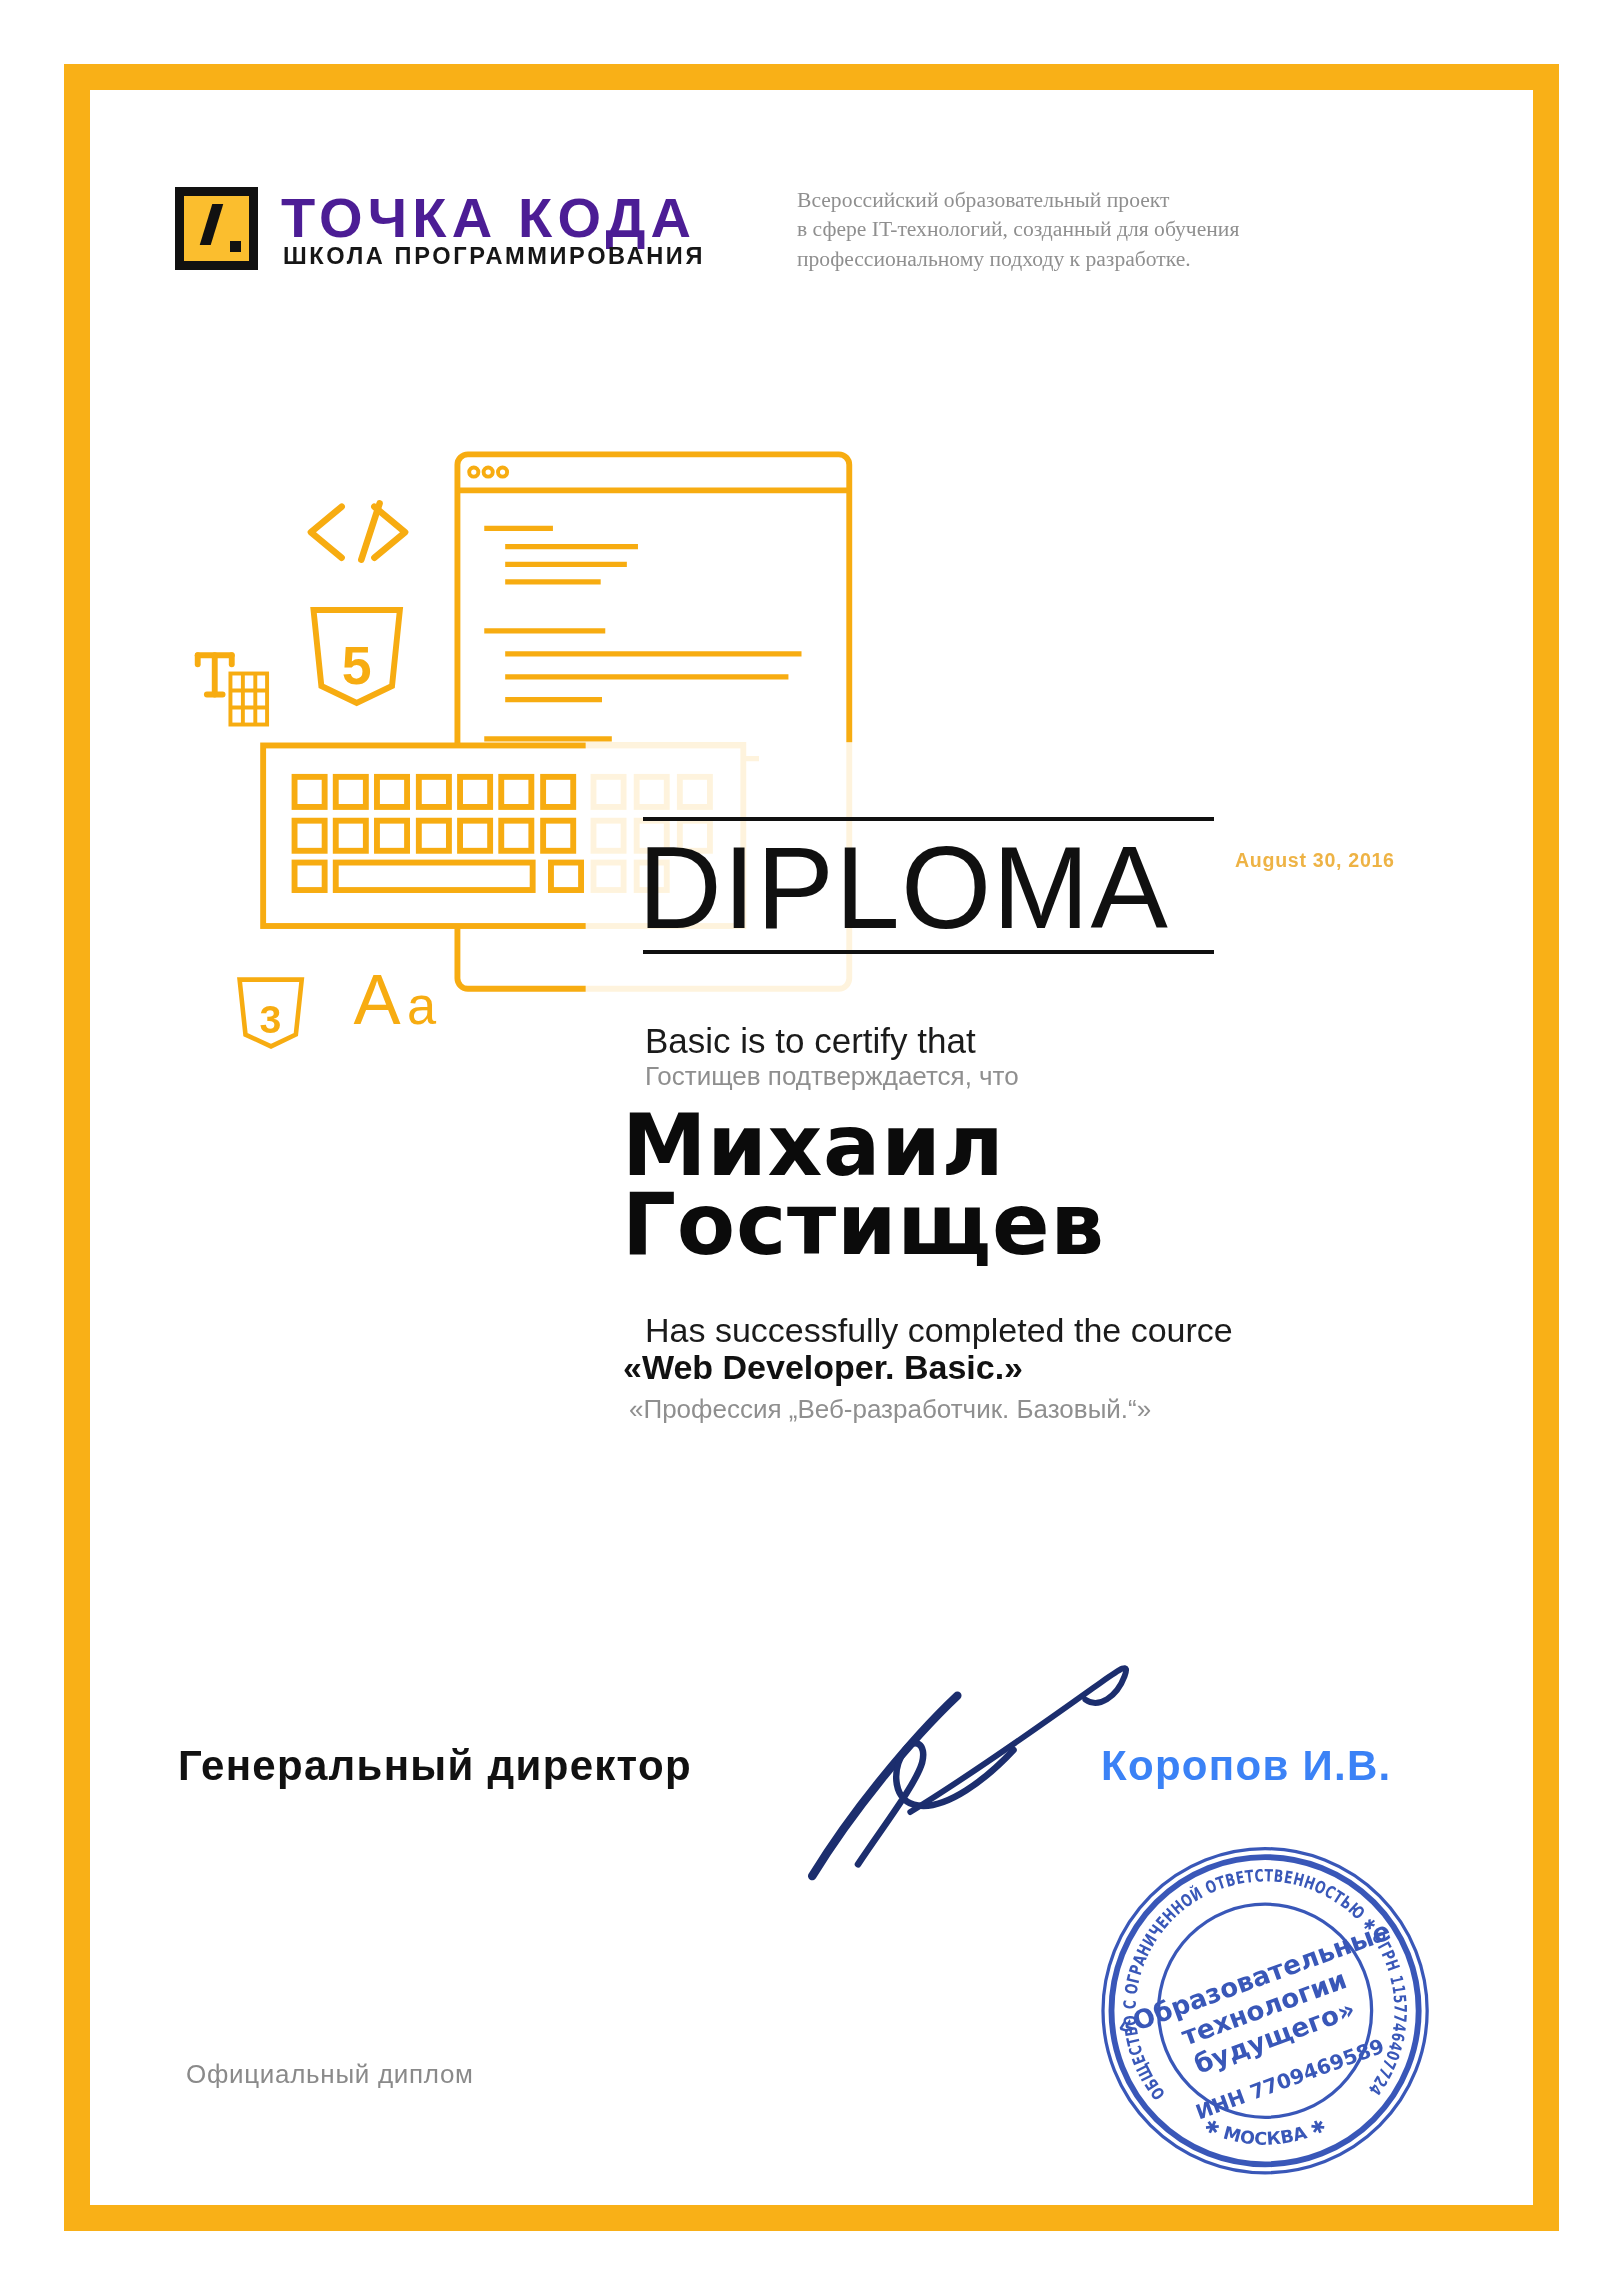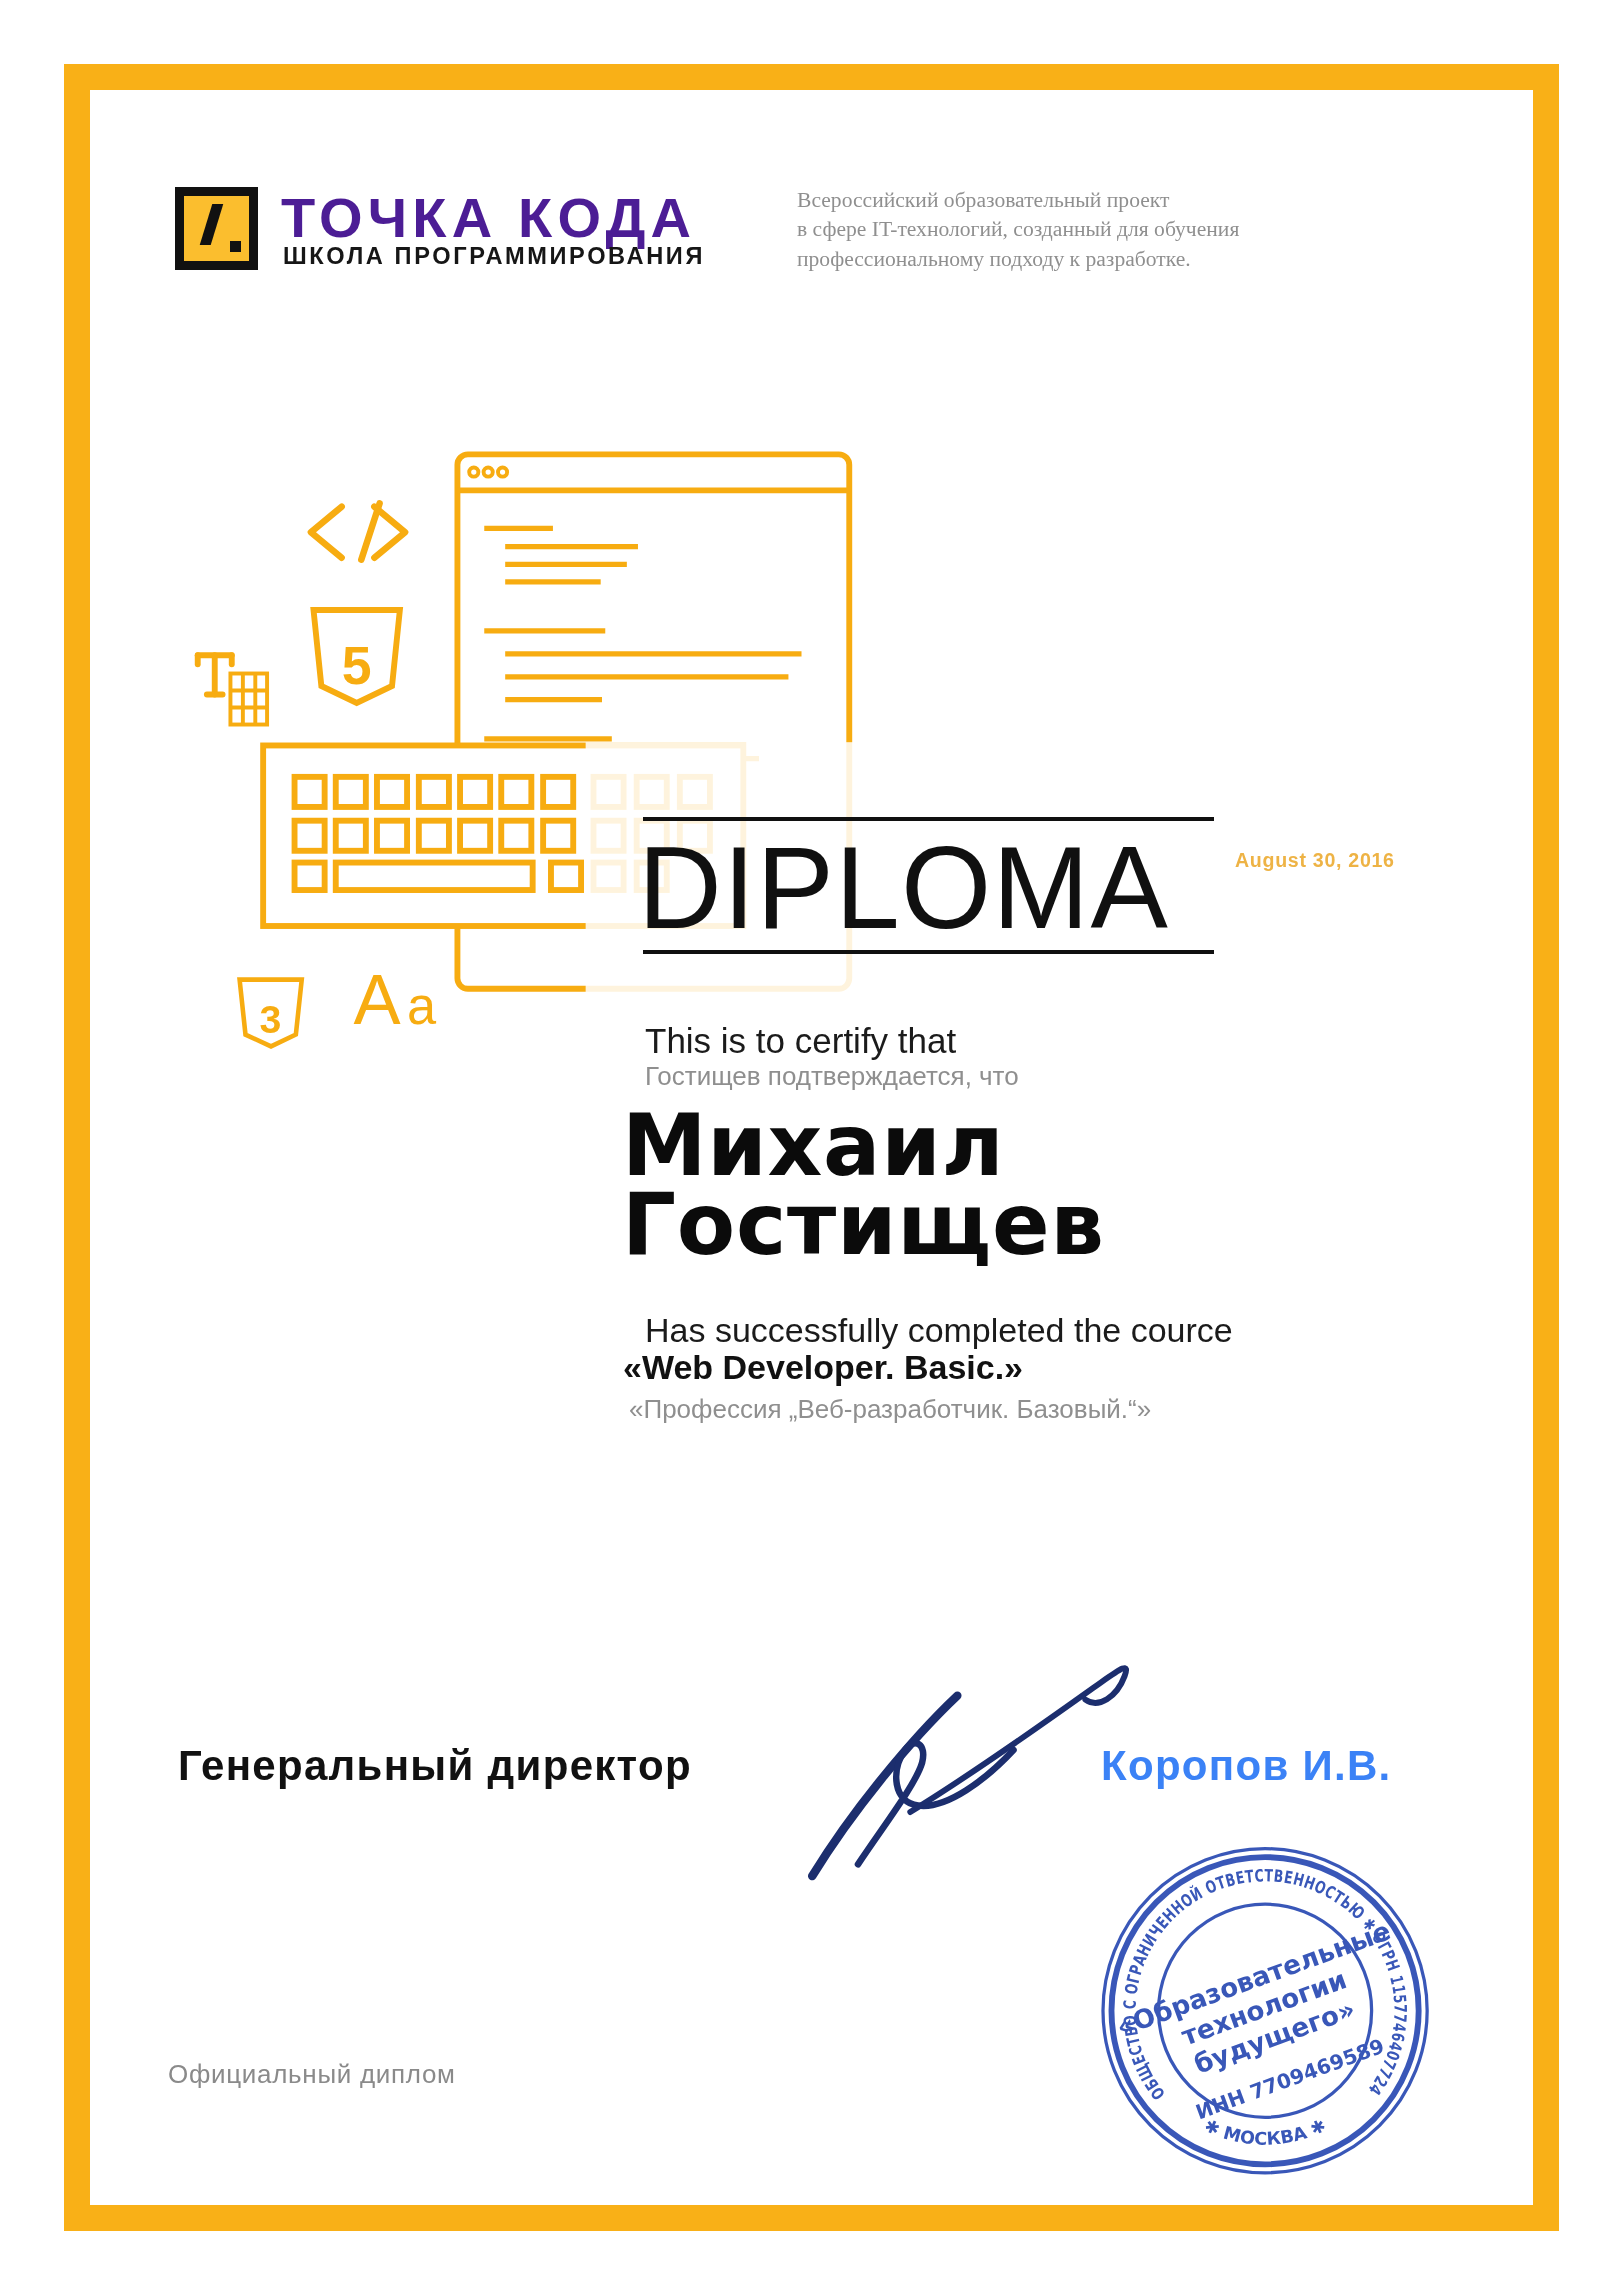--- a/index.html
+++ b/index.html
@@ -30,21 +30,21 @@
   .certify-ru{left:645px;top:1061px;font-size:26px;color:#8F8F8F;}
   .recipient{left:622px;top:1106px;font-family:"DejaVu Sans", sans-serif;font-weight:700;font-size:85px;line-height:79px;color:#0b0b0b;letter-spacing:0.7px;}
   .completed-en{left:645px;top:1311px;font-size:34px;color:#1b1b1b;}
   .course-en{left:623px;top:1348px;font-size:34px;font-weight:700;color:#111111;}
   .completed-ru{left:629px;top:1394px;font-size:26px;line-height:31px;color:#8F8F8F;}
   .completed-ru .pad{padding-left:18.3px;}
   
   .role{left:178px;top:1742px;font-size:42px;font-weight:700;letter-spacing:1.3px;color:#111111;}
   .signer{left:1101px;top:1742px;font-size:42px;font-weight:700;letter-spacing:1.3px;color:#3b82f6;}
   
-  .footer{left:168px;top:2059px;font-size:26px;line-height:31px;color:#8A8A8A;letter-spacing:0.7px;}
+  .footer{left:186px;top:2059px;font-size:26px;line-height:31px;color:#8A8A8A;letter-spacing:0.7px;}
   svg text{font-family:"Liberation Sans", sans-serif;}
   .stamp-text{font-family:"DejaVu Sans", sans-serif;font-weight:700;fill:#2F4FB5;}
 </style>
 </head>
 <body>
 
 <div class="frame"></div>
 
 <div class="abs logo-mark">
   <div class="logo-inner">
@@ -153,21 +153,21 @@
   <text x="382" y="948" font-size="80" font-weight="500" fill="#F7AC11">a</text>
 
   <rect x="655" y="517" width="465" height="495" fill="#ffffff" opacity="0.86"></rect>
 </svg>
 
 <div class="abs dip-line" style="top:817px;"></div>
 <div class="abs dip-title">DIPLOMA</div>
 <div class="abs dip-line" style="top:950px;"></div>
 <div class="abs dip-date">August 30, 2016</div>
 
-<div class="abs certify-en">This is to certify that</div>
+<div class="abs certify-en">Basic is to certify that</div>
 <div class="abs certify-ru">Гостищев подтверждается, что</div>
 
 <div class="abs recipient">
   <div>Михаил</div>
   <div>Гостищев</div>
 </div>
 
 <div class="abs completed-en">Has successfully completed the cource</div>
 <div class="abs course-en">«Web Developer. Basic.»</div>
 <div class="abs completed-ru">

